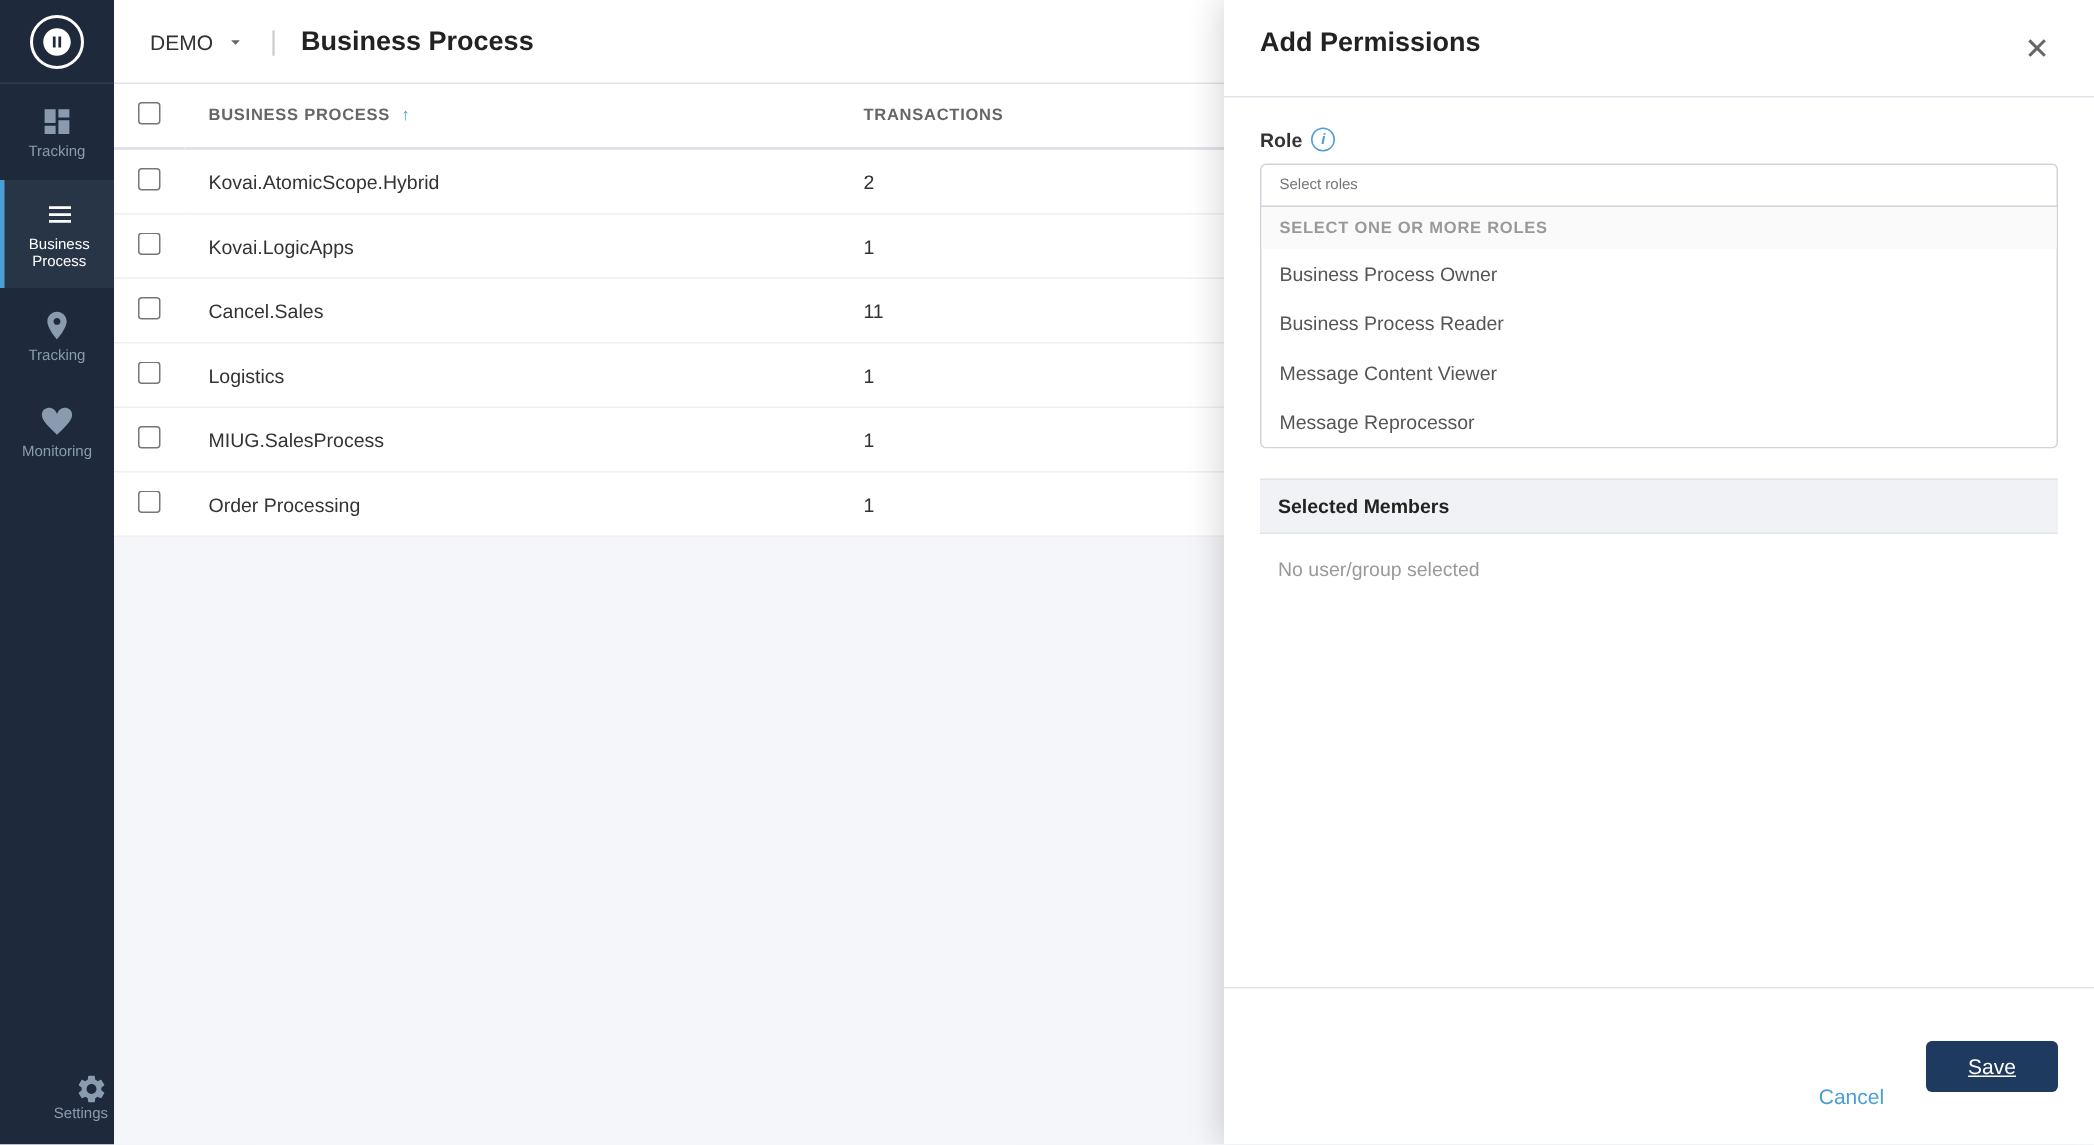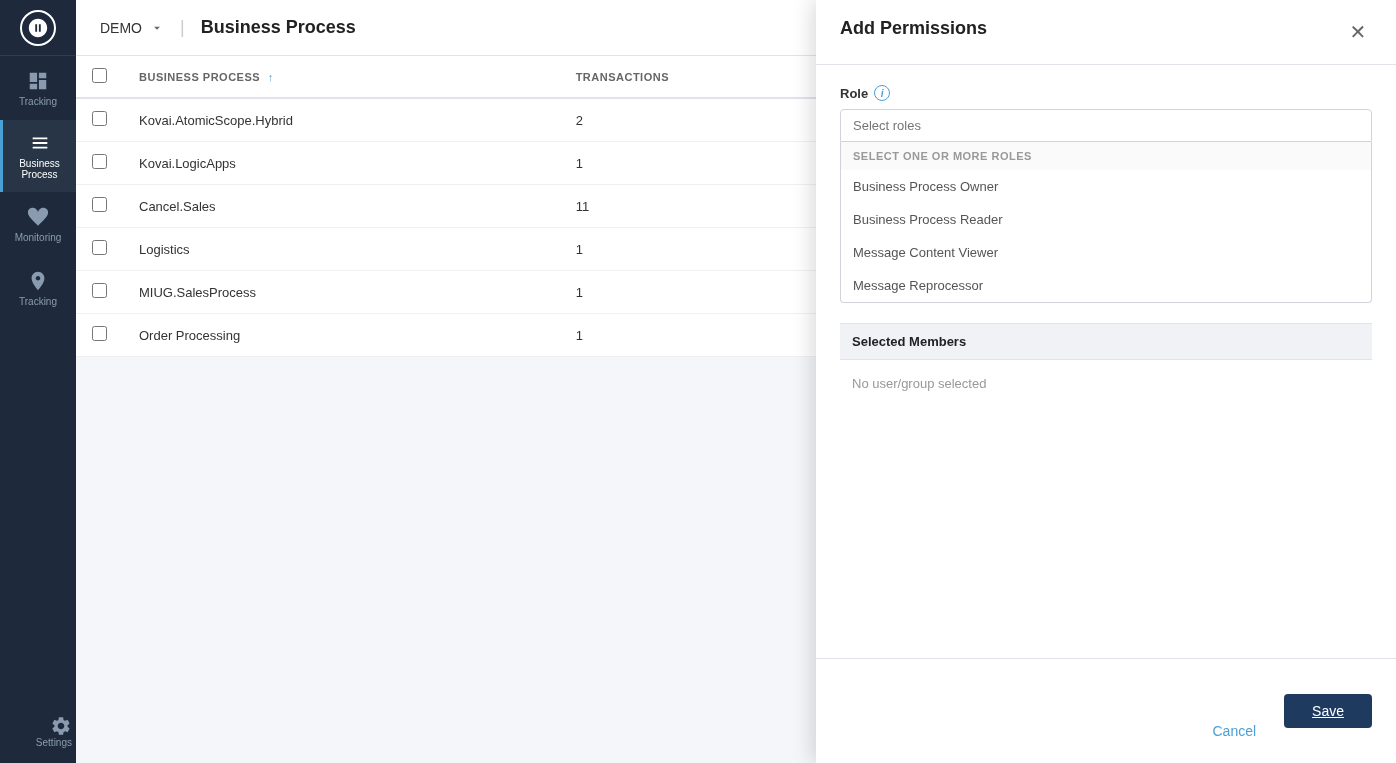--- a/index.html
+++ b/index.html
@@ -225,21 +225,21 @@
     }
     .role-select-container {
       position: relative;
       margin-bottom: 0;
     }
     .role-input {
       width: 100%;
       border: 1px solid #d0d4da;
       border-radius: 4px 4px 0 0;
       padding: 8px 12px;
-      font-size: 13px;
+      font-size: 10px;
       color: #999;
       outline: none;
     }
     .role-dropdown {
       width: 100%;
       border: 1px solid #d0d4da;
       border-top: none;
       border-radius: 0 0 4px 4px;
       background: #fff;
       font-size: 13px;
@@ -318,29 +318,29 @@
       <span>Tracking</span>
     </div>
     <div class="sidebar-item active">
       <svg viewBox="0 0 24 24">
         <path d="M4 6h16v2H4zm0 5h16v2H4zm0 5h16v2H4z"></path>
       </svg>
       <span>Business Process</span>
     </div>
     <div class="sidebar-item">
       <svg viewBox="0 0 24 24">
-        <path d="M12 21.593c-5.63-5.539-11-10.297-11-14.402 0-3.791 3.068-5.191 5.281-5.191 1.312 0 4.151.501 5.719 4.457 1.59-3.968 4.464-4.447 5.726-4.447 2.54 0 5.274 1.621 5.274 5.181 0 4.069-5.136 8.625-11 14.402z"></path>
-      </svg>
-      <span>Monitoring</span>
+        <path d="M12 2C8.13 2 5 5.13 5 9c0 5.25 7 13 7 13s7-7.75 7-13c0-3.87-3.13-7-7-7zm0 9.5c-1.38 0-2.5-1.12-2.5-2.5s1.12-2.5 2.5-2.5 2.5 1.12 2.5 2.5-1.12 2.5-2.5 2.5z"></path>
+      </svg>
+      <span>Tracking</span>
     </div>
     <div class="sidebar-item">
       <svg viewBox="0 0 24 24">
-        <path d="M12 2C8.13 2 5 5.13 5 9c0 5.25 7 13 7 13s7-7.75 7-13c0-3.87-3.13-7-7-7zm0 9.5c-1.38 0-2.5-1.12-2.5-2.5s1.12-2.5 2.5-2.5 2.5 1.12 2.5 2.5-1.12 2.5-2.5 2.5z"></path>
-      </svg>
-      <span>Tracking</span>
+        <path d="M12 21.593c-5.63-5.539-11-10.297-11-14.402 0-3.791 3.068-5.191 5.281-5.191 1.312 0 4.151.501 5.719 4.457 1.59-3.968 4.464-4.447 5.726-4.447 2.54 0 5.274 1.621 5.274 5.181 0 4.069-5.136 8.625-11 14.402z"></path>
+      </svg>
+      <span>Monitoring</span>
     </div>
   </div>
   <div class="sidebar-bottom">
     <div class="sidebar-item-settings">
       <svg viewBox="0 0 24 24" width="22" height="22" fill="currentColor">
         <path d="M19.14 12.94c.04-.3.06-.61.06-.94 0-.32-.02-.64-.07-.94l2.03-1.58c.18-.14.23-.41.12-.61l-1.92-3.32c-.12-.22-.37-.29-.59-.22l-2.39.96c-.5-.38-1.03-.7-1.62-.94l-.36-2.54c-.04-.24-.24-.41-.48-.41h-3.84c-.24 0-.43.17-.47.41l-.36 2.54c-.59.24-1.13.57-1.62.94l-2.39-.96c-.22-.08-.47 0-.59.22L2.74 8.87c-.12.21-.08.47.12.61l2.03 1.58c-.05.3-.09.63-.09.94s.02.64.07.94l-2.03 1.58c-.18.14-.23.41-.12.61l1.92 3.32c.12.22.37.29.59.22l2.39-.96c.5.38 1.03.7 1.62.94l.36 2.54c.05.24.24.41.48.41h3.84c.24 0 .44-.17.47-.41l.36-2.54c.59-.24 1.13-.56 1.62-.94l2.39.96c.22.08.47 0 .59-.22l1.92-3.32c.12-.22.07-.47-.12-.61l-2.01-1.58zM12 15.6c-1.98 0-3.6-1.62-3.6-3.6s1.62-3.6 3.6-3.6 3.6 1.62 3.6 3.6-1.62 3.6-3.6 3.6z"></path>
       </svg>
       <span>Settings</span>
     </div>
   </div>

